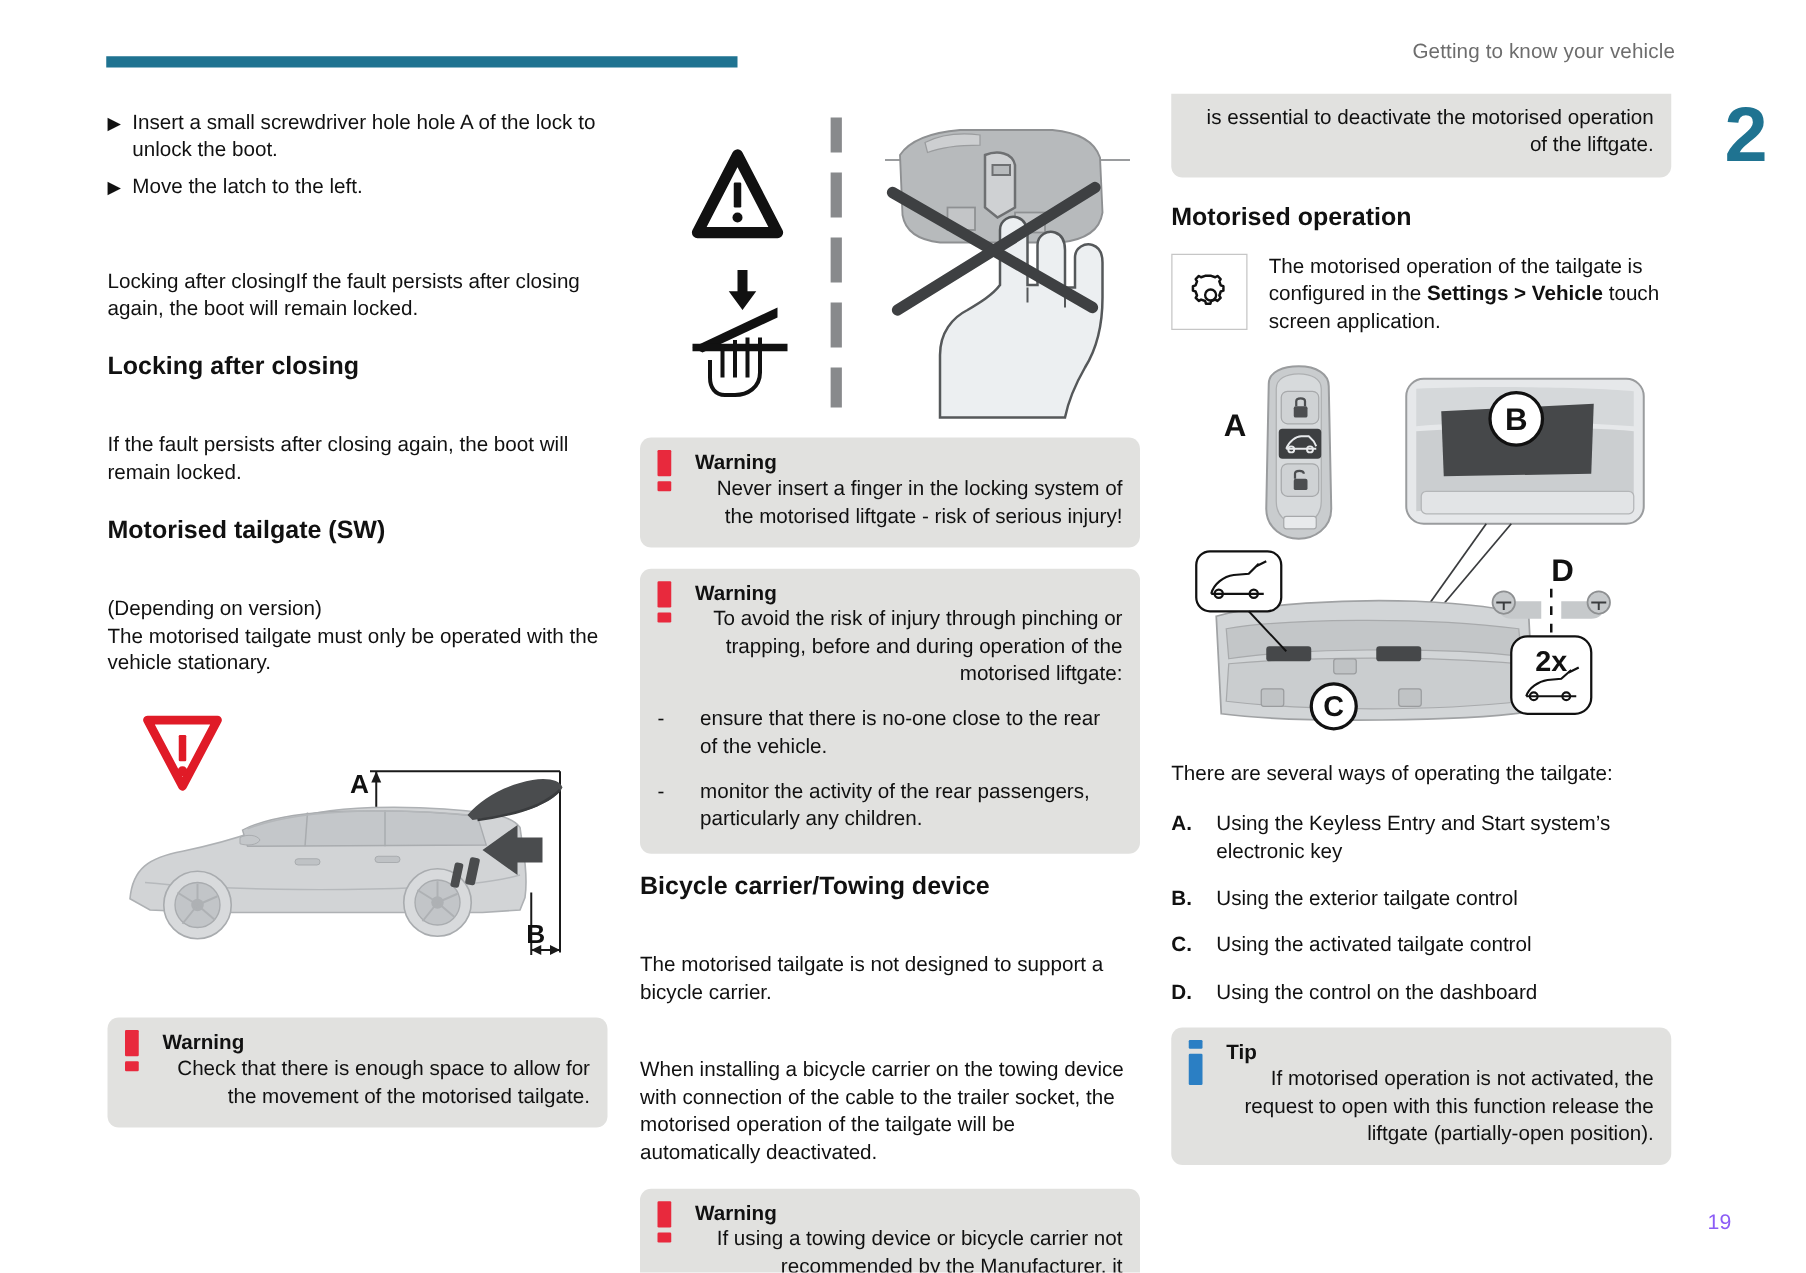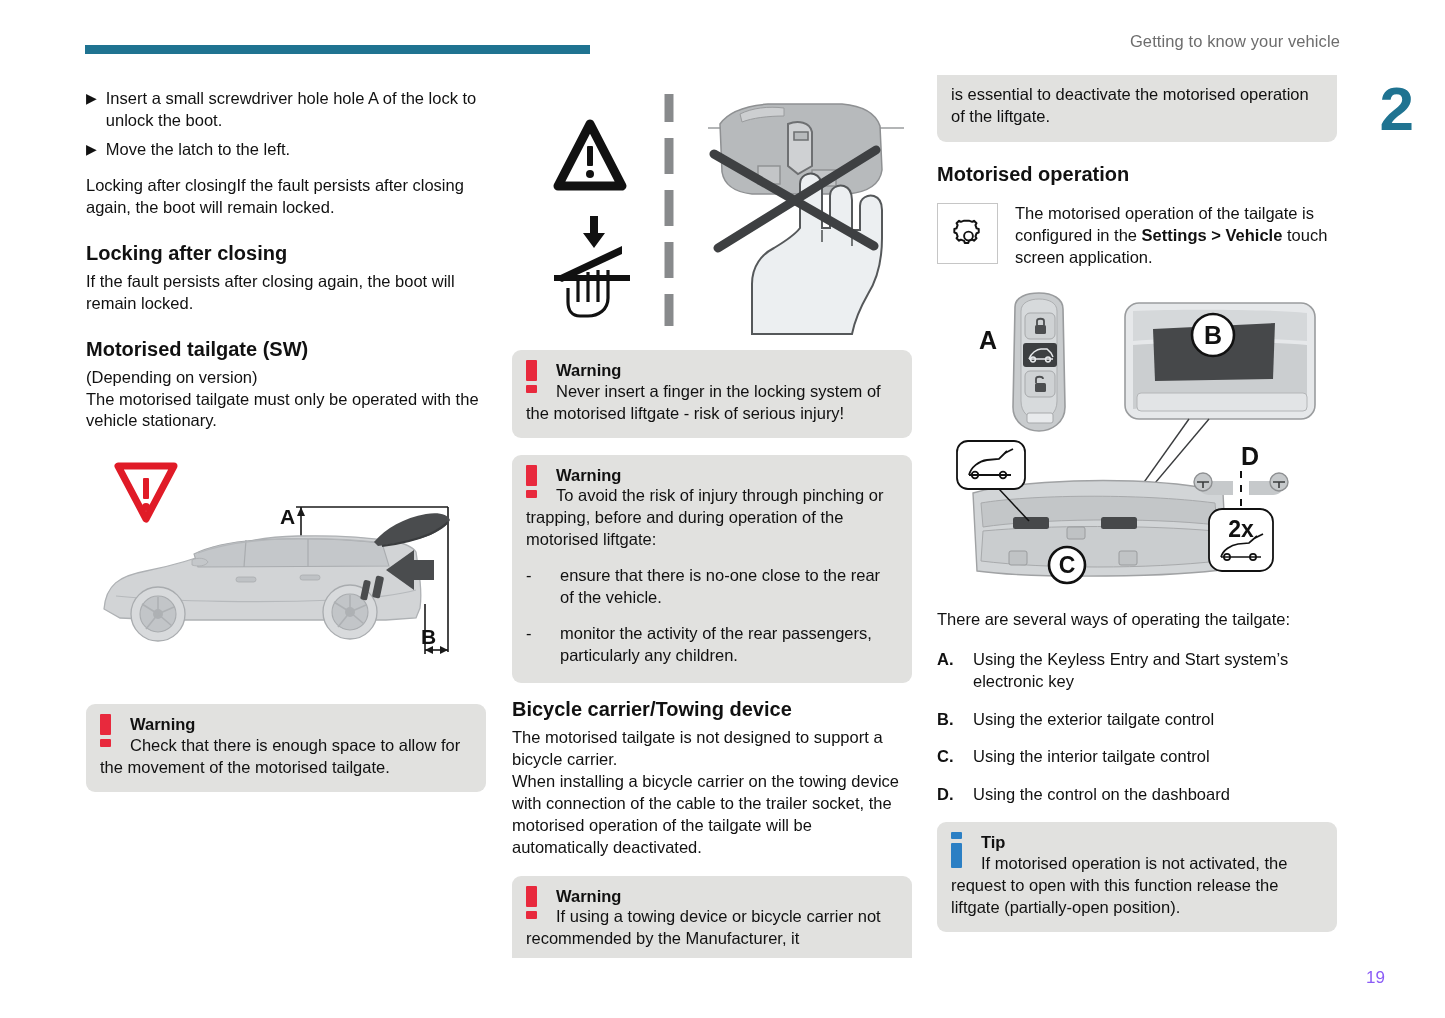--- a/index.html
+++ b/index.html
@@ -51,21 +51,21 @@
   .col { position: absolute; top: 88px; }
   .col-1 { left: 86px;  width: 400px; }
   .col-2 { left: 512px; width: 400px; }
   .col-3 { left: 937px; width: 400px; }
 
   p, .para {
     margin: 0 0 0 0;
     font-size: 16.5px;
     line-height: 1.33;
   }
-  .para { margin-bottom: 14px; }
+  .para { margin-bottom: 14px; margin-top: 40px; }
   h3.sub {
     font-size: 20px;
     font-weight: bold;
     margin: 0 0 5px 0;
     line-height: 1.3;
   }
   .gap-lg { height: 19px; }
   .gap-md { height: 13px; }
   .gap-sm { height: 7px; }
 
@@ -101,21 +101,21 @@
   .box.clipped-top {
     border-top-left-radius: 0;
     border-top-right-radius: 0;
     padding-top: 10px;
   }
   .box-head {
     font-weight: bold;
     margin: 0 0 0 30px;
     line-height: 1.2;
   }
-  .box-body { margin: 0; }
+  .box-body { margin: 0; text-align: right; }
   .box-body .indent-first { display: inline-block; width: 30px; }
 
   
   .ico-warn {
     position: absolute;
     left: 14px; top: 10px;
     width: 11px; height: 34px;
   }
   .ico-warn .bar {
     position: absolute; left: 0; top: 0;
@@ -542,21 +542,21 @@
   <div class="ltr-item">
     <span class="lk">A.</span>
     <span class="lv">Using the Keyless Entry and Start system’s electronic key</span>
   </div>
   <div class="ltr-item">
     <span class="lk">B.</span>
     <span class="lv">Using the exterior tailgate control</span>
   </div>
   <div class="ltr-item">
     <span class="lk">C.</span>
-    <span class="lv">Using the interior tailgate control</span>
+    <span class="lv">Using the activated tailgate control</span>
   </div>
   <div class="ltr-item">
     <span class="lk">D.</span>
     <span class="lv">Using the control on the dashboard</span>
   </div>
 
   <div class="box" style="margin-top:9px">
     <span class="ico-tip">
         <span class="dot"></span>
         <span class="bar"></span>

